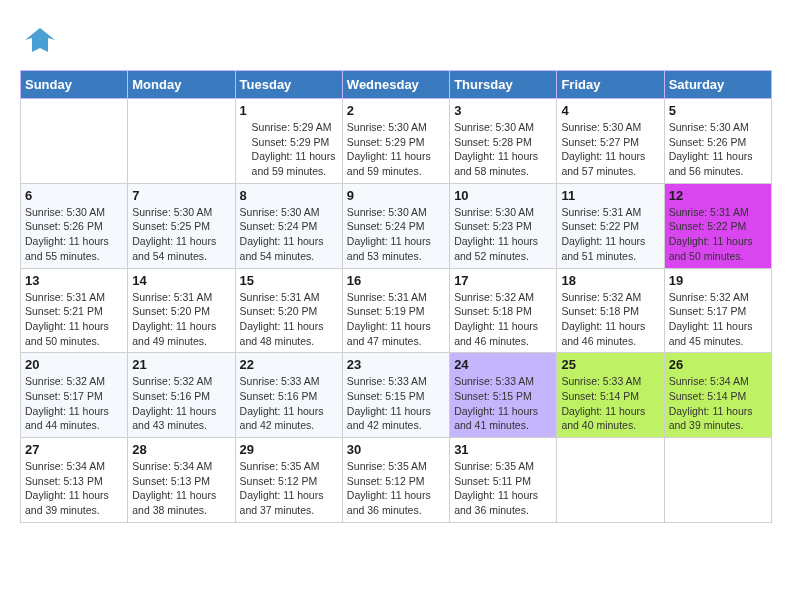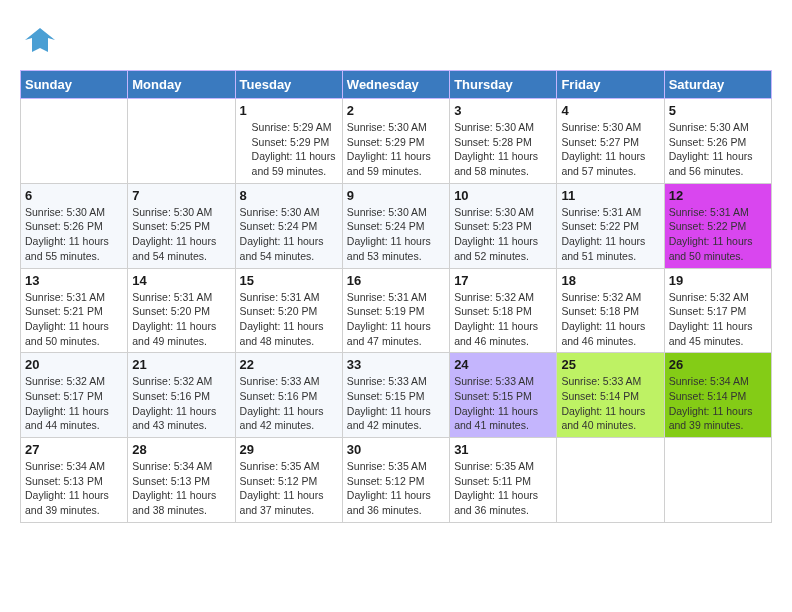--- a/index.html
+++ b/index.html
@@ -261,38 +261,38 @@
 Sunset: 5:16 PM
 Daylight: 11 hours and 43 minutes.</div>
         </td>
         <td style="background: rgb(245, 248, 252);">
           <div class="day-number">22</div>
           <div class="day-info" style="white-space: pre-line;">Sunrise: 5:33 AM
 Sunset: 5:16 PM
 Daylight: 11 hours and 42 minutes.</div>
         </td>
         <td style="background: rgb(245, 248, 252);">
-          <div class="day-number">33</div>
+          <div class="day-number">23</div>
           <div class="day-info" style="white-space: pre-line;">Sunrise: 5:33 AM
 Sunset: 5:15 PM
 Daylight: 11 hours and 42 minutes.</div>
         </td>
         <td style="background: #c4b5fd;">
           <div class="day-number">24</div>
           <div class="day-info" style="white-space: pre-line;">Sunrise: 5:33 AM
 Sunset: 5:15 PM
 Daylight: 11 hours and 41 minutes.</div>
         </td>
         <td style="background: #bef264;">
           <div class="day-number">25</div>
           <div class="day-info" style="white-space: pre-line;">Sunrise: 5:33 AM
 Sunset: 5:14 PM
 Daylight: 11 hours and 40 minutes.</div>
         </td>
-        <td style="background: #84cc16;">
+        <td style="background: #bef264;">
           <div class="day-number">26</div>
           <div class="day-info" style="white-space: pre-line;">Sunrise: 5:34 AM
 Sunset: 5:14 PM
 Daylight: 11 hours and 39 minutes.</div>
         </td>
       </tr>
       <tr>
         <td>
           <div class="day-number">27</div>
           <div class="day-info" style="white-space: pre-line;">Sunrise: 5:34 AM

